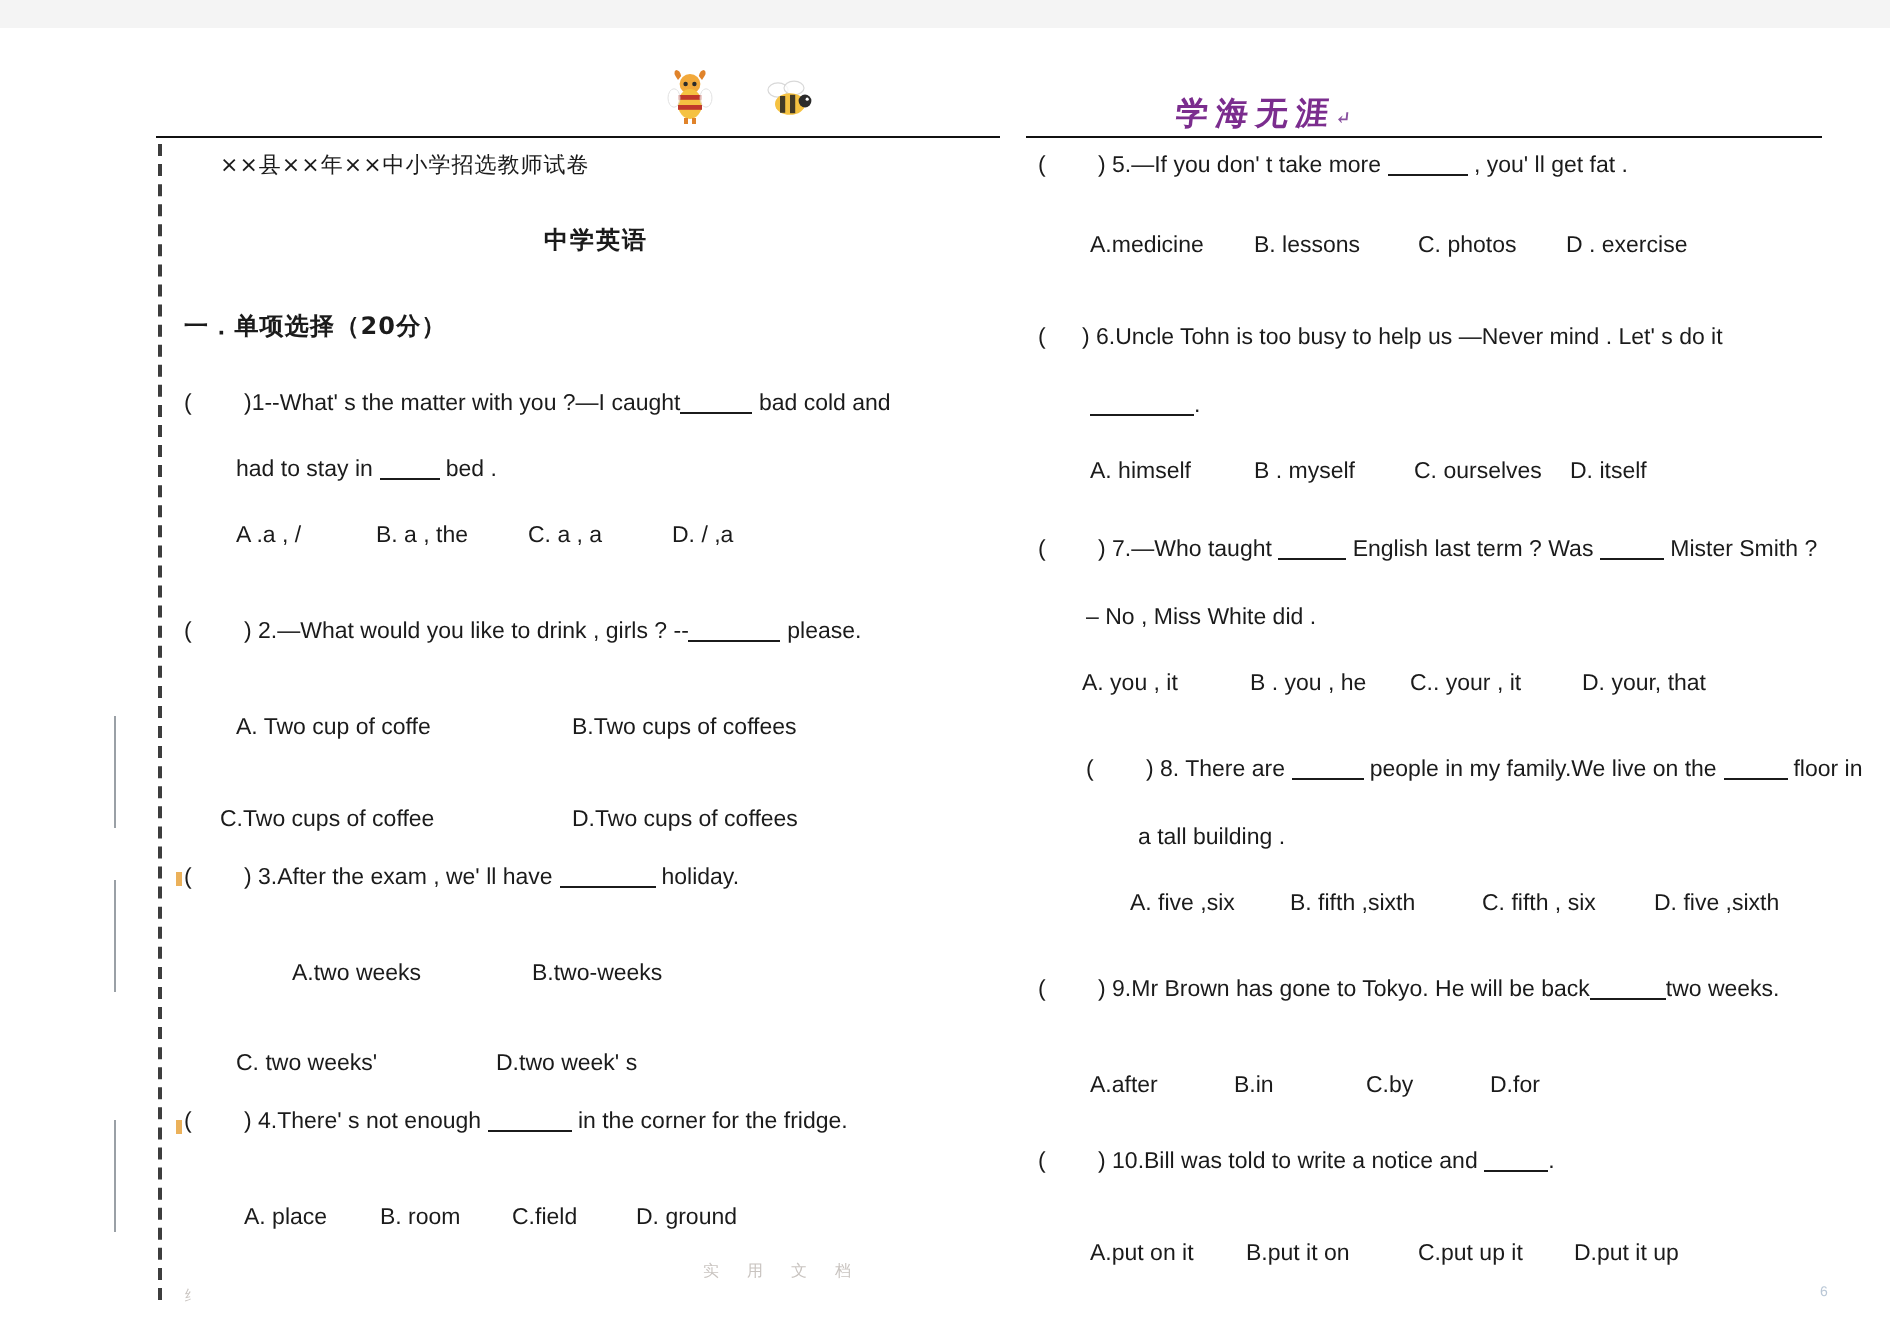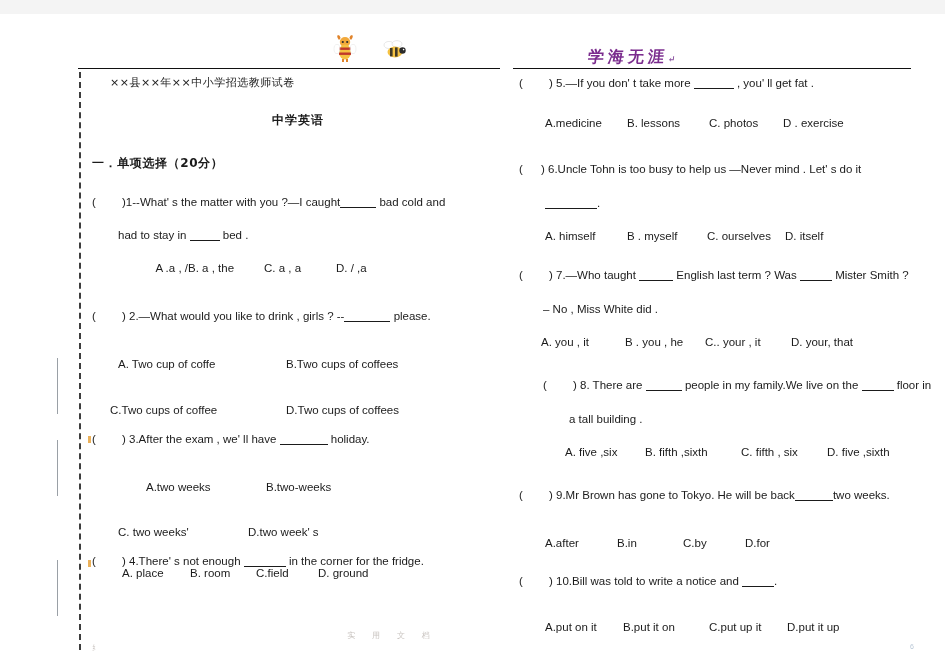--- a/index.html
+++ b/index.html
@@ -163,21 +163,21 @@
     vertical-align: -2px;
   }
   .opt { display: inline-block; }
 
   
   .footer-mark {
     position: absolute;
     left: 0; top: 630px;
     width: 783px;
     text-align: center;
-    font-family: Liberation Mono, monospace;
+    font-family: Liberation Serif, serif;
     font-size: 8px;
     color: #c9c4c0;
     letter-spacing: 6px;
   }
   .corner-mark {
     position: absolute;
     left: 910px; top: 643px;
     font-size: 7px;
     color: #b9c7d6;
   }
@@ -237,21 +237,21 @@
 
   <div class="col col-left">
 
     <div class="doc-subtitle">中学英语</div>
     <div class="section-heading">一．单项选择（20分）</div>
 
     <div class="qblock" style="top:125px;">
       <span class="qline stem"><span class="paren">(</span><span>)1--What' s the matter with you ?—I caught</span><span class="blank" style="width:36px;"></span>&nbsp;<span>bad  cold  and</span></span>
       <span class="qline cont" style="display:block;margin-top:21px;"><span>had to stay in</span>&nbsp;<span class="blank" style="width:30px;"></span>&nbsp;<span>bed .</span></span>
       <span class="qline opts" style="display:block;margin-top:22px;">
-        <span class="opt" style="width:70px;text-align:right;">A .a , /</span><span class="opt" style="width:76px;">B. a , the</span><span class="opt" style="width:72px;">C. a , a</span><span class="opt">D. / ,a</span>
+        <span class="opt" style="width:70px;">A .a , /</span><span class="opt" style="width:76px;">B. a , the</span><span class="opt" style="width:72px;">C. a , a</span><span class="opt">D. / ,a</span>
       </span>
     </div>
 
     <div class="qblock" style="top:239px;">
       <span class="qline stem"><span class="paren">(</span><span>) 2.—What would you like to drink , girls ? --</span><span class="blank" style="width:46px;"></span>&nbsp;<span>please.</span></span>
       <span class="qline opts" style="display:block;margin-top:36px;">
         <span class="opt" style="width:168px;">A. Two cup of coffe</span><span class="opt">B.Two cups of coffees</span>
       </span>
       <span class="qline opts" style="display:block;margin-top:35px;padding-left:18px;">
         <span class="opt" style="width:176px;">C.Two cups of coffee</span><span class="opt">D.Two cups of coffees</span>
@@ -263,21 +263,21 @@
       <span class="qline opts" style="display:block;margin-top:36px;padding-left:30px;">
         <span class="opt" style="width:120px;margin-left:24px;">A.two weeks</span><span class="opt">B.two-weeks</span>
       </span>
       <span class="qline opts" style="display:block;margin-top:34px;padding-left:26px;">
         <span class="opt" style="width:130px;">C. two weeks'</span><span class="opt">D.two week' s</span>
       </span>
     </div>
 
     <div class="qblock" style="top:484px;">
       <span class="qline stem"><span class="paren">(</span><span>) 4.There' s not enough</span>&nbsp;<span class="blank" style="width:42px;"></span>&nbsp;<span>in the corner for the fridge.</span></span>
-      <span class="qline opts" style="display:block;padding-left:30px;">
+      <span class="qline opts" style="display:block;margin-top:36px;padding-left:30px;">
         <span class="opt" style="width:68px;">A. place</span><span class="opt" style="width:66px;">B. room</span><span class="opt" style="width:62px;">C.field</span><span class="opt">D. ground</span>
       </span>
     </div>
 
   </div>
 
   <div class="col col-right">
 
     <div class="qblock" style="top:6px;">
       <span class="qline stem"><span class="paren">(</span><span>) 5.—If you don' t take more</span>&nbsp;<span class="blank" style="width:40px;"></span>&nbsp;<span>, you' ll get fat .</span></span>

